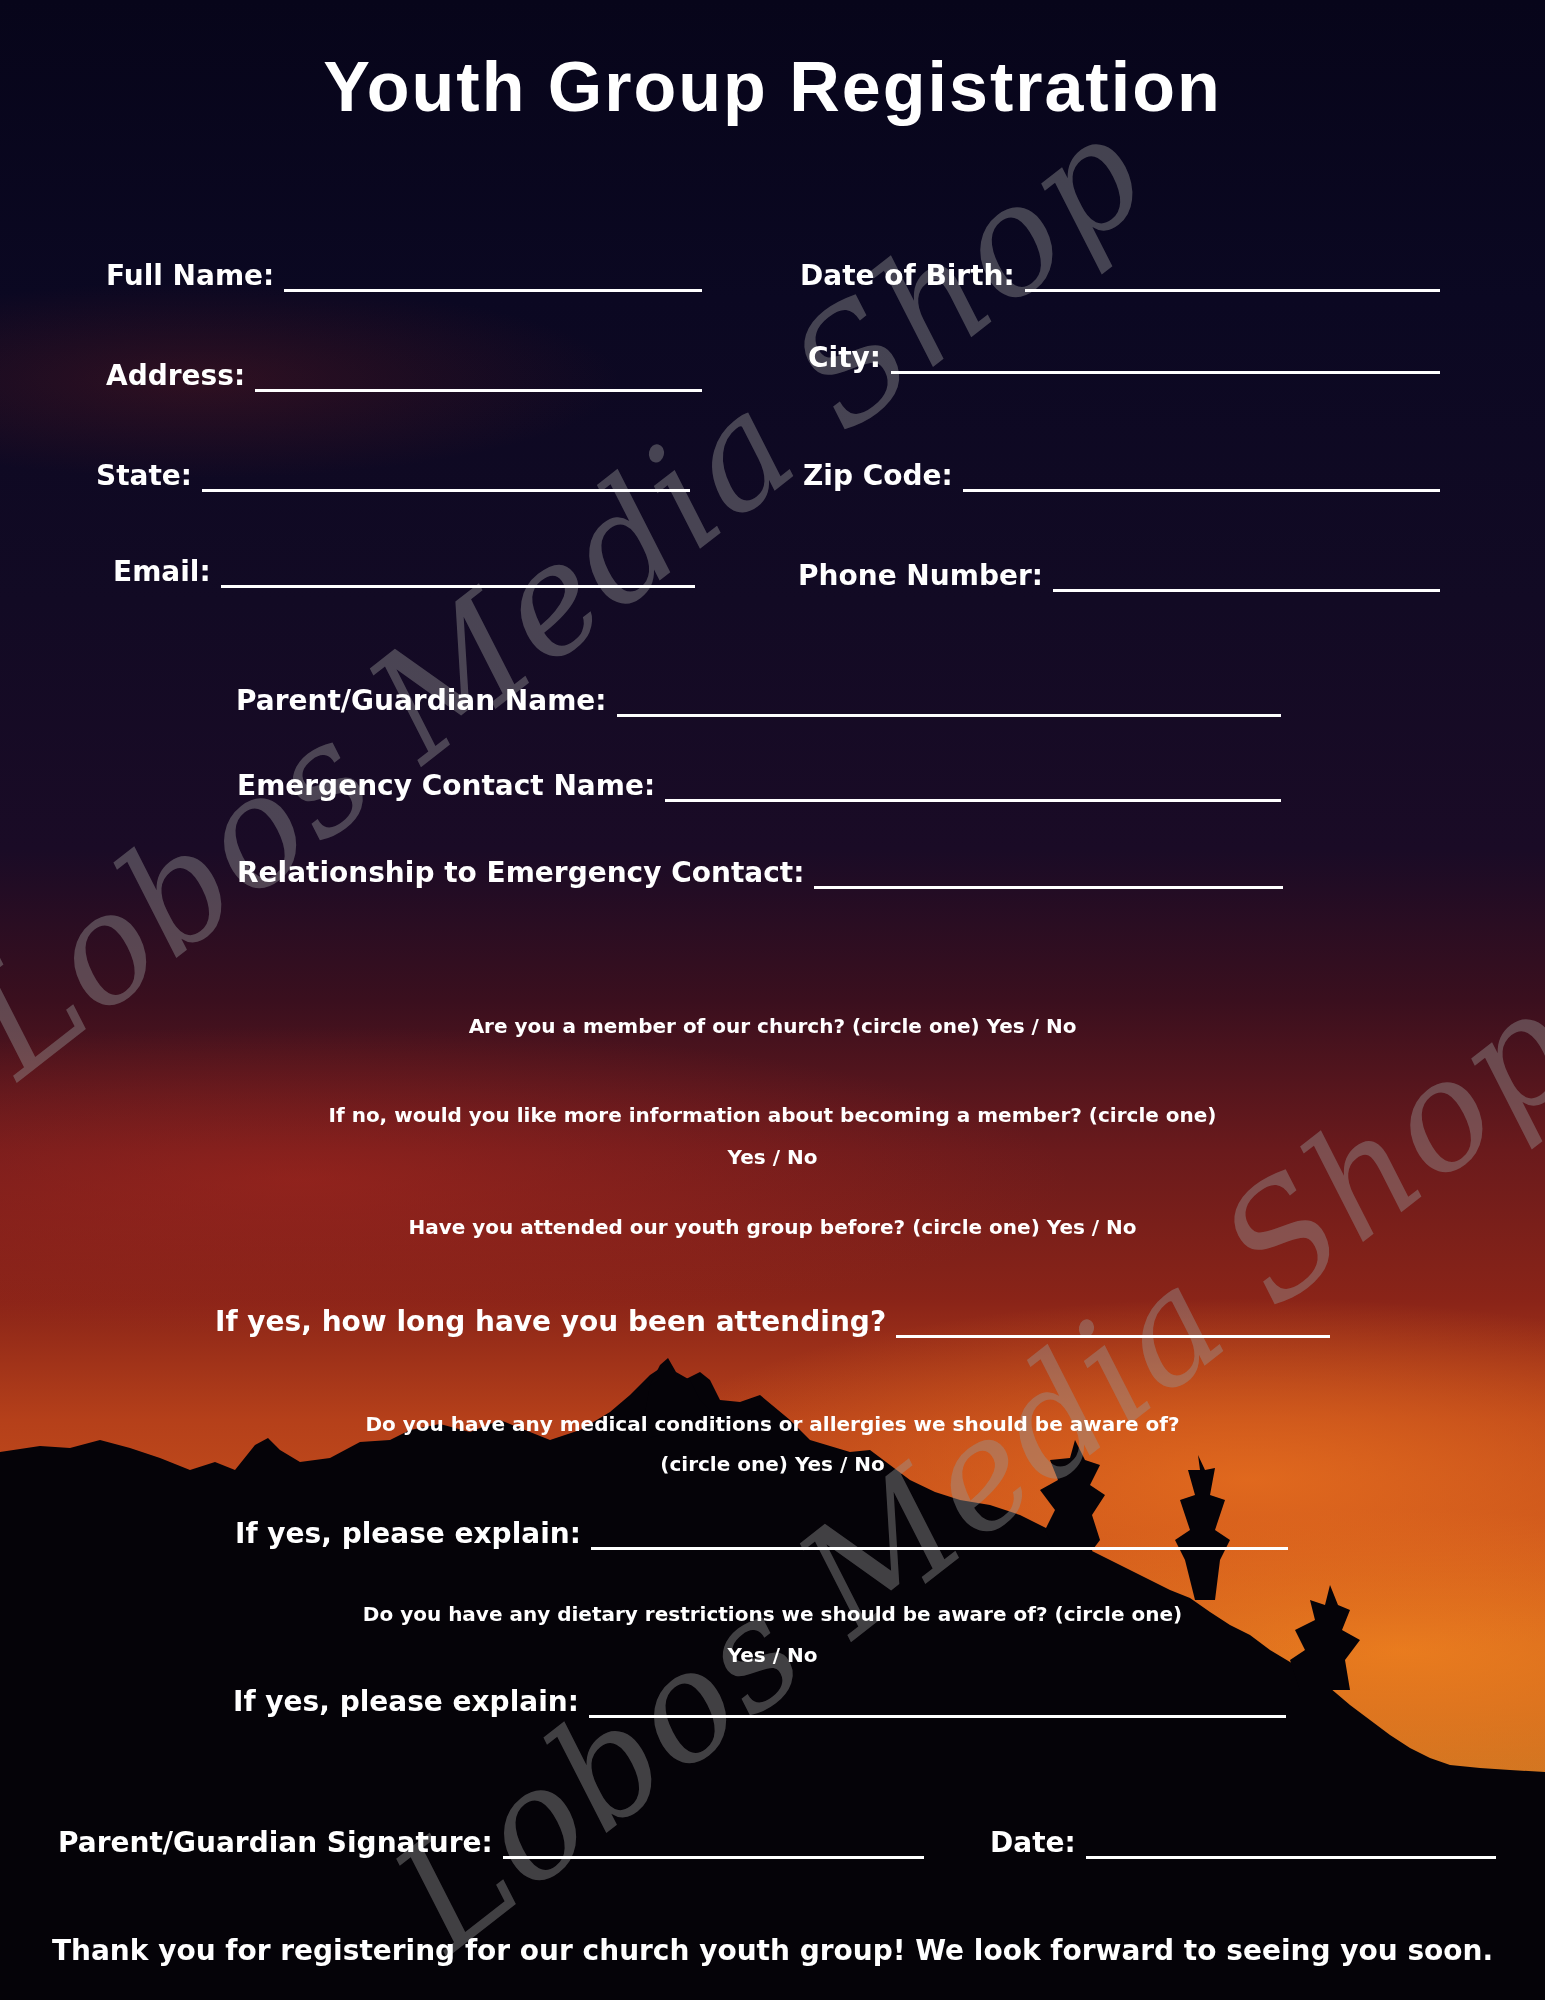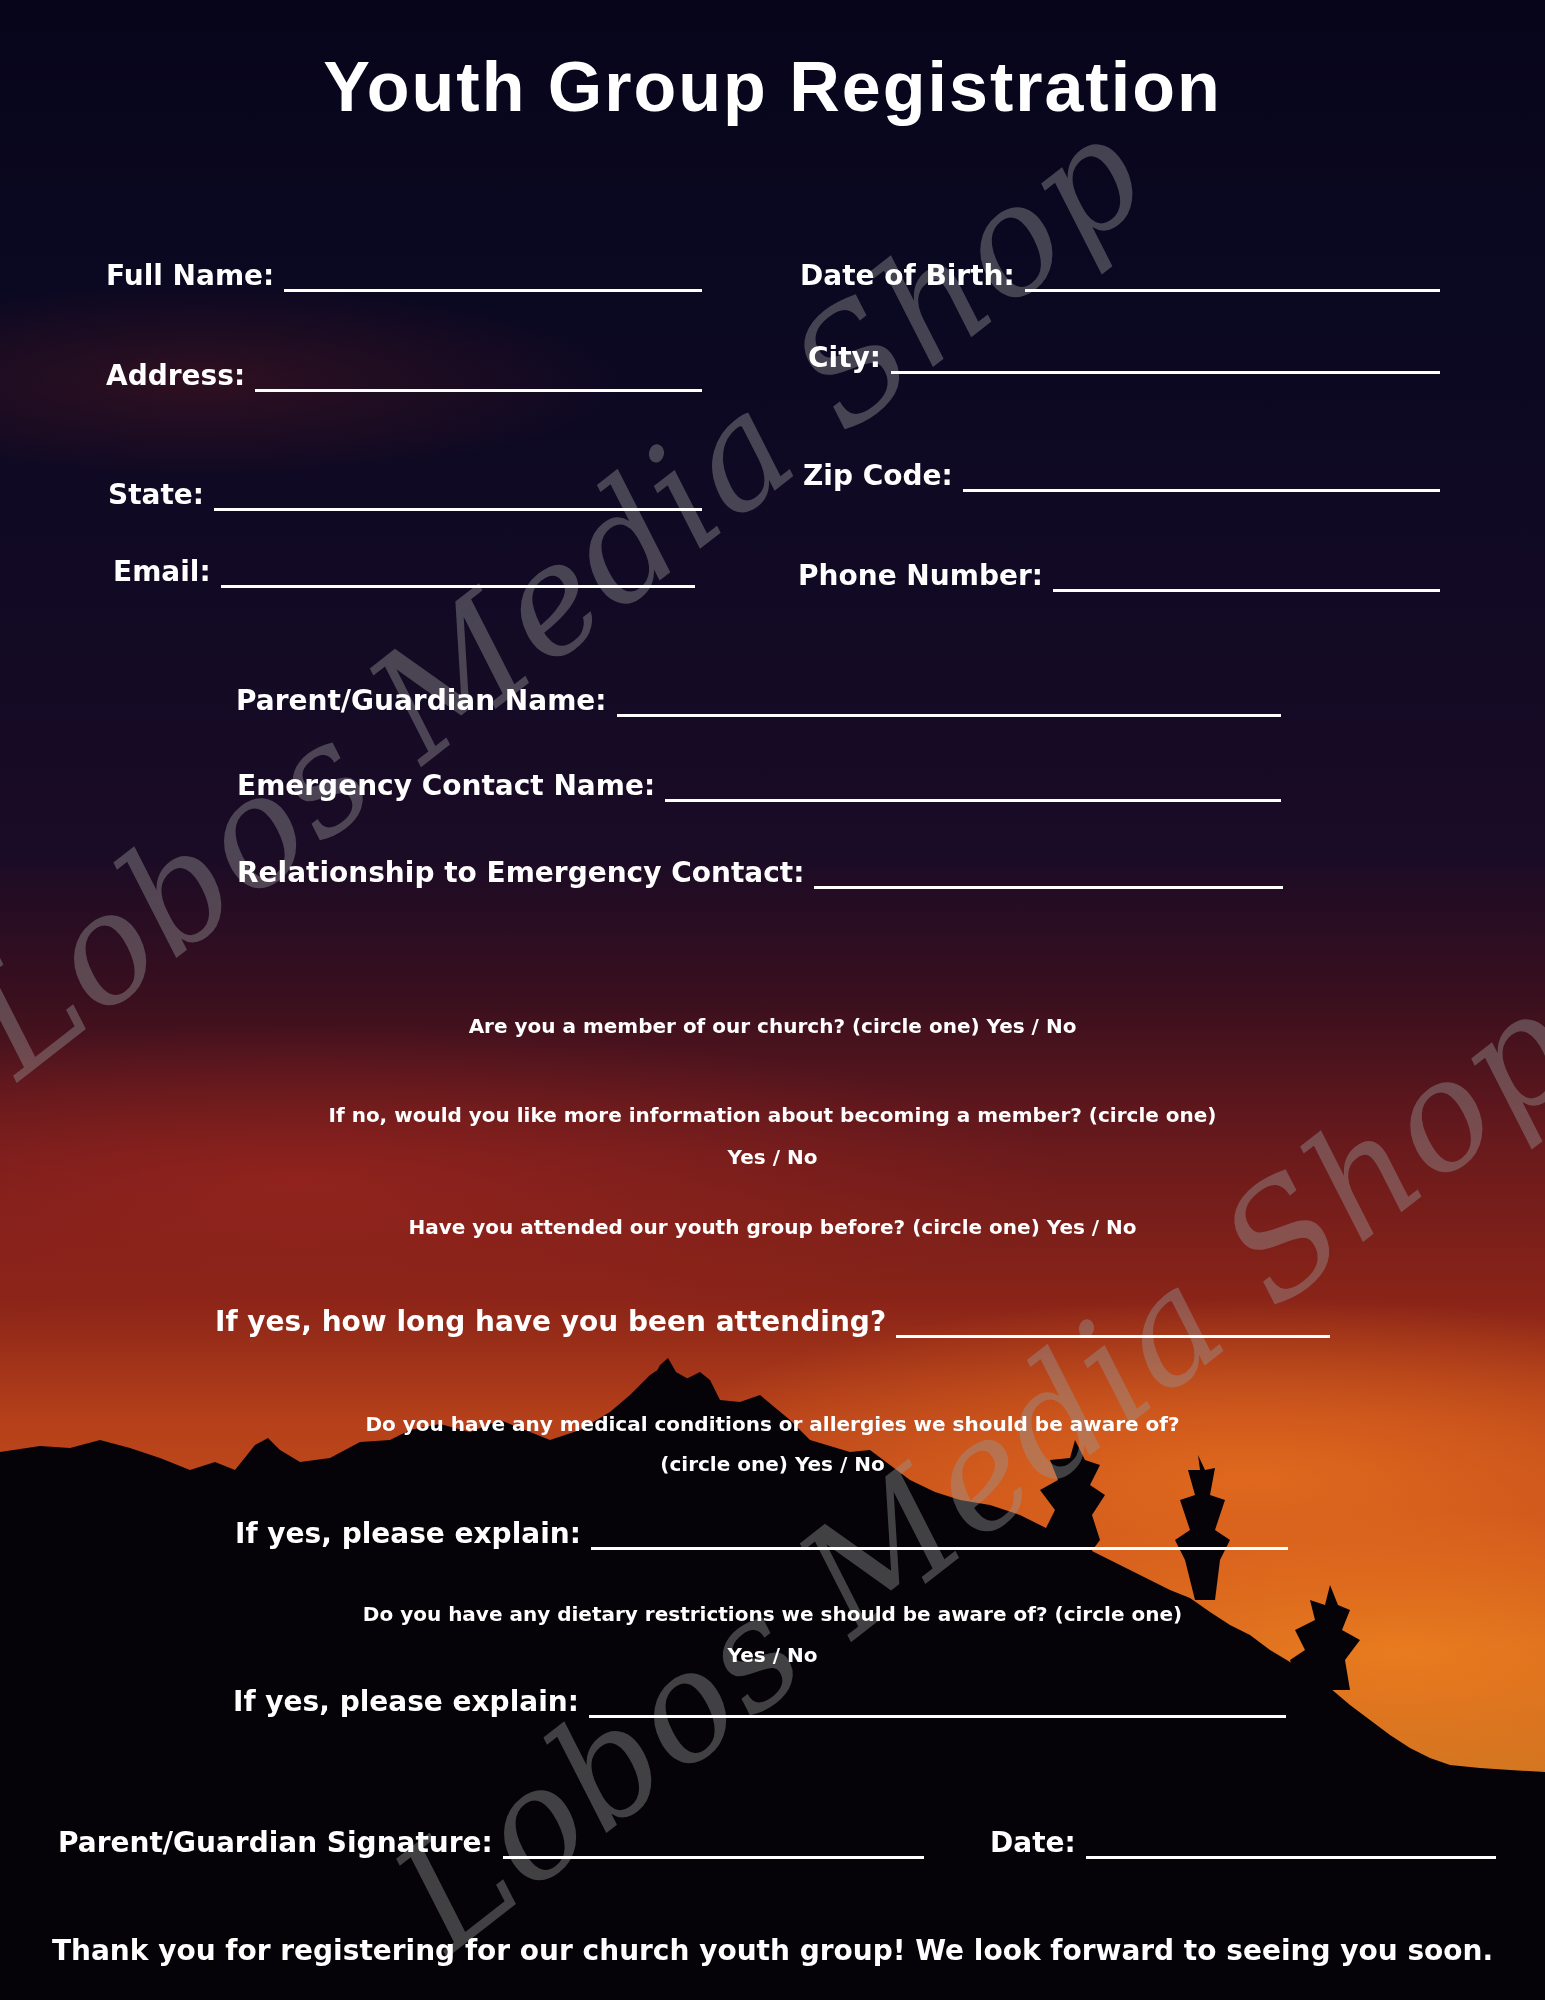--- a/index.html
+++ b/index.html
@@ -142,21 +142,21 @@
   <div class="title">Youth Group Registration</div>
 
   <div class="field" style="left:106px; top:262px; width:596px;">
     <span class="label">Full Name:</span>
     <span class="line"></span>
   </div>
   <div class="field" style="left:106px; top:362px; width:596px;">
     <span class="label">Address:</span>
     <span class="line"></span>
   </div>
-  <div class="field" style="left:108px; top:462px; width:594px;margin-top:19px;">
+  <div class="field" style="left:96px; top:462px; width:594px;">
     <span class="label">State:</span>
     <span class="line"></span>
   </div>
   <div class="field" style="left:113px; top:558px; width:582px;">
     <span class="label">Email:</span>
     <span class="line"></span>
   </div>
 
   <div class="field" style="left:800px; top:262px; width:640px;">
     <span class="label">Date of Birth:</span>

